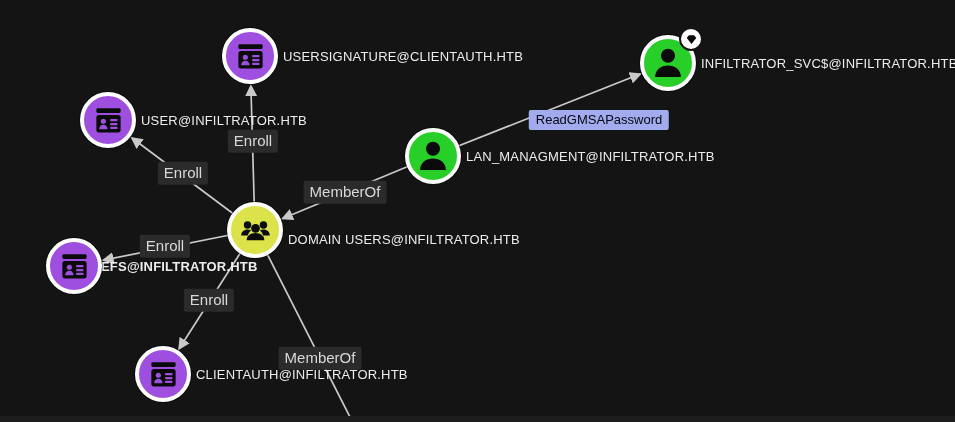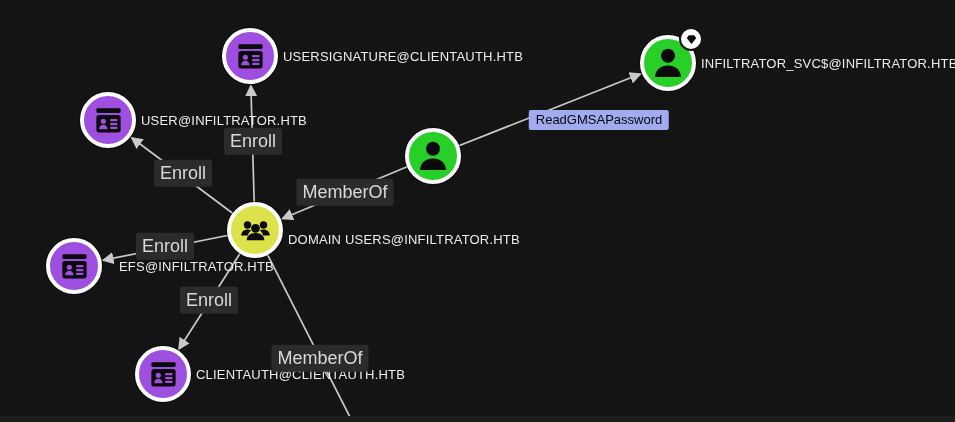--- a/index.html
+++ b/index.html
@@ -20,21 +20,21 @@
     position:absolute;width:20px;height:20px;border-radius:50%;
     background:#ffffff;border:2px solid #141414;right:-11px;top:-12px;
     display:flex;align-items:center;justify-content:center;z-index:4;
   }
   .node-label{
     position:absolute;z-index:1;transform:translateY(-50%);
     color:#ececec;font-size:13px;white-space:nowrap;letter-spacing:.2px;
   }
   .edge-label{
     position:absolute;z-index:2;transform:translate(-50%,-50%);
-    background:#2b2b2b;color:#d9d9d9;font-size:18px;line-height:1.25;
+    background:#2b2b2b;color:#d9d9d9;font-size:15px;line-height:1.25;
     padding:2px 6px;border-radius:2px;white-space:nowrap;cursor:pointer;
   }
   .edge-label.hl{background:#a2abee;color:#07070f;padding:2px 7px;font-size:13px;}
   .bottom-strip{
     position:absolute;left:0;right:0;bottom:0;height:6px;background:#1d1d1d;z-index:0;
   }
 </style>
 </head>
 <body>
 
@@ -106,20 +106,21 @@
     </div>
     <div class="node-label" style="left: 141px; top: 120px; text-align: center;">USER@INFILTRATOR.HTB</div>
     <div class="node" style="left: 433px; top: 156px; background: rgb(40, 207, 40);">
       <span class="icon">
         <svg viewBox="0 0 24 24" width="36" height="36">
           <circle cx="12" cy="7.2" r="4.7" fill="#0b0b0b"></circle>
           <path d="M3.4 21.4 c0-4.9 3.9-7.7 8.6-7.7 s8.6 2.8 8.6 7.7 z" fill="#0b0b0b"></path>
         </svg>
       </span>
     </div>
+    <div class="node-label" style="left: 466px; top: 156px;">LAN_MANAGMENT@INFILTRATOR.HTB</div>
     <div class="node" style="left: 255px; top: 230px; background: rgb(220, 226, 74);">
       <span class="icon">
         <svg viewBox="0 0 24 24" width="33" height="33">
           <circle cx="6.2" cy="8" r="2.7" fill="#0b0b0b"></circle>
           <path d="M1.6 15.6 c0-2.7 2.1-4.3 4.6-4.3 1 0 1.9.25 2.7.72 -1.35 1-2.2 2.4-2.45 3.58 z" fill="#0b0b0b"></path>
           <circle cx="17.8" cy="8" r="2.7" fill="#0b0b0b"></circle>
           <path d="M22.4 15.6 h-4.85 c-.25-1.18-1.1-2.58-2.45-3.58 .8-.47 1.7-.72 2.7-.72 2.5 0 4.6 1.6 4.6 4.3 z" fill="#0b0b0b"></path>
           <circle cx="12" cy="10.4" r="3.2" fill="#0b0b0b"></circle>
           <path d="M5.6 19 c0-3.1 2.7-5.1 6.4-5.1 s6.4 2 6.4 5.1 z" fill="#0b0b0b"></path>
         </svg>
@@ -132,28 +133,28 @@
           <rect x="2.6" y="2.6" width="18.8" height="3.6" rx="1.1" fill="#0b0b0b"></rect>
           <rect x="2.6" y="7.8" width="18.8" height="13.4" rx="2" fill="#0b0b0b"></rect>
           <circle cx="8" cy="12.6" r="2" fill="#9e4fe0"></circle>
           <path d="M4.7 18.8 c0-2.1 1.5-3.5 3.3-3.5 s3.3 1.4 3.3 3.5 z" fill="#9e4fe0"></path>
           <rect x="13.3" y="10.9" width="5.6" height="1.7" rx="0.4" fill="#9e4fe0"></rect>
           <rect x="13.3" y="13.9" width="5.6" height="1.7" rx="0.4" fill="#9e4fe0"></rect>
           <rect x="13.3" y="16.9" width="5.6" height="1.7" rx="0.4" fill="#9e4fe0"></rect>
         </svg>
       </span>
     </div>
-    <div class="node-label" style="left: 119px; top: 266px;">EFS@INFILTRATOR.HTB</div>
+    <div class="node-label" style="left: 101px; top: 266px; font-weight: bold;">EFS@INFILTRATOR.HTB</div>
     <div class="node" style="left: 163px; top: 374px; background: rgb(158, 79, 224);">
       <span class="icon">
         <svg viewBox="0 0 24 24" width="31" height="31">
           <rect x="2.6" y="2.6" width="18.8" height="3.6" rx="1.1" fill="#0b0b0b"></rect>
           <rect x="2.6" y="7.8" width="18.8" height="13.4" rx="2" fill="#0b0b0b"></rect>
           <circle cx="8" cy="12.6" r="2" fill="#9e4fe0"></circle>
           <path d="M4.7 18.8 c0-2.1 1.5-3.5 3.3-3.5 s3.3 1.4 3.3 3.5 z" fill="#9e4fe0"></path>
           <rect x="13.3" y="10.9" width="5.6" height="1.7" rx="0.4" fill="#9e4fe0"></rect>
           <rect x="13.3" y="13.9" width="5.6" height="1.7" rx="0.4" fill="#9e4fe0"></rect>
           <rect x="13.3" y="16.9" width="5.6" height="1.7" rx="0.4" fill="#9e4fe0"></rect>
         </svg>
       </span>
     </div>
-    <div class="node-label" style="left: 196px; top: 374px;">CLIENTAUTH@CLIENTAUTH.HTB</div>
+    <div class="node-label" style="left: 196px; top: 374px;">CLIENTAUTH@INFILTRATOR.HTB</div>
   </div>
 
 </body></html>

